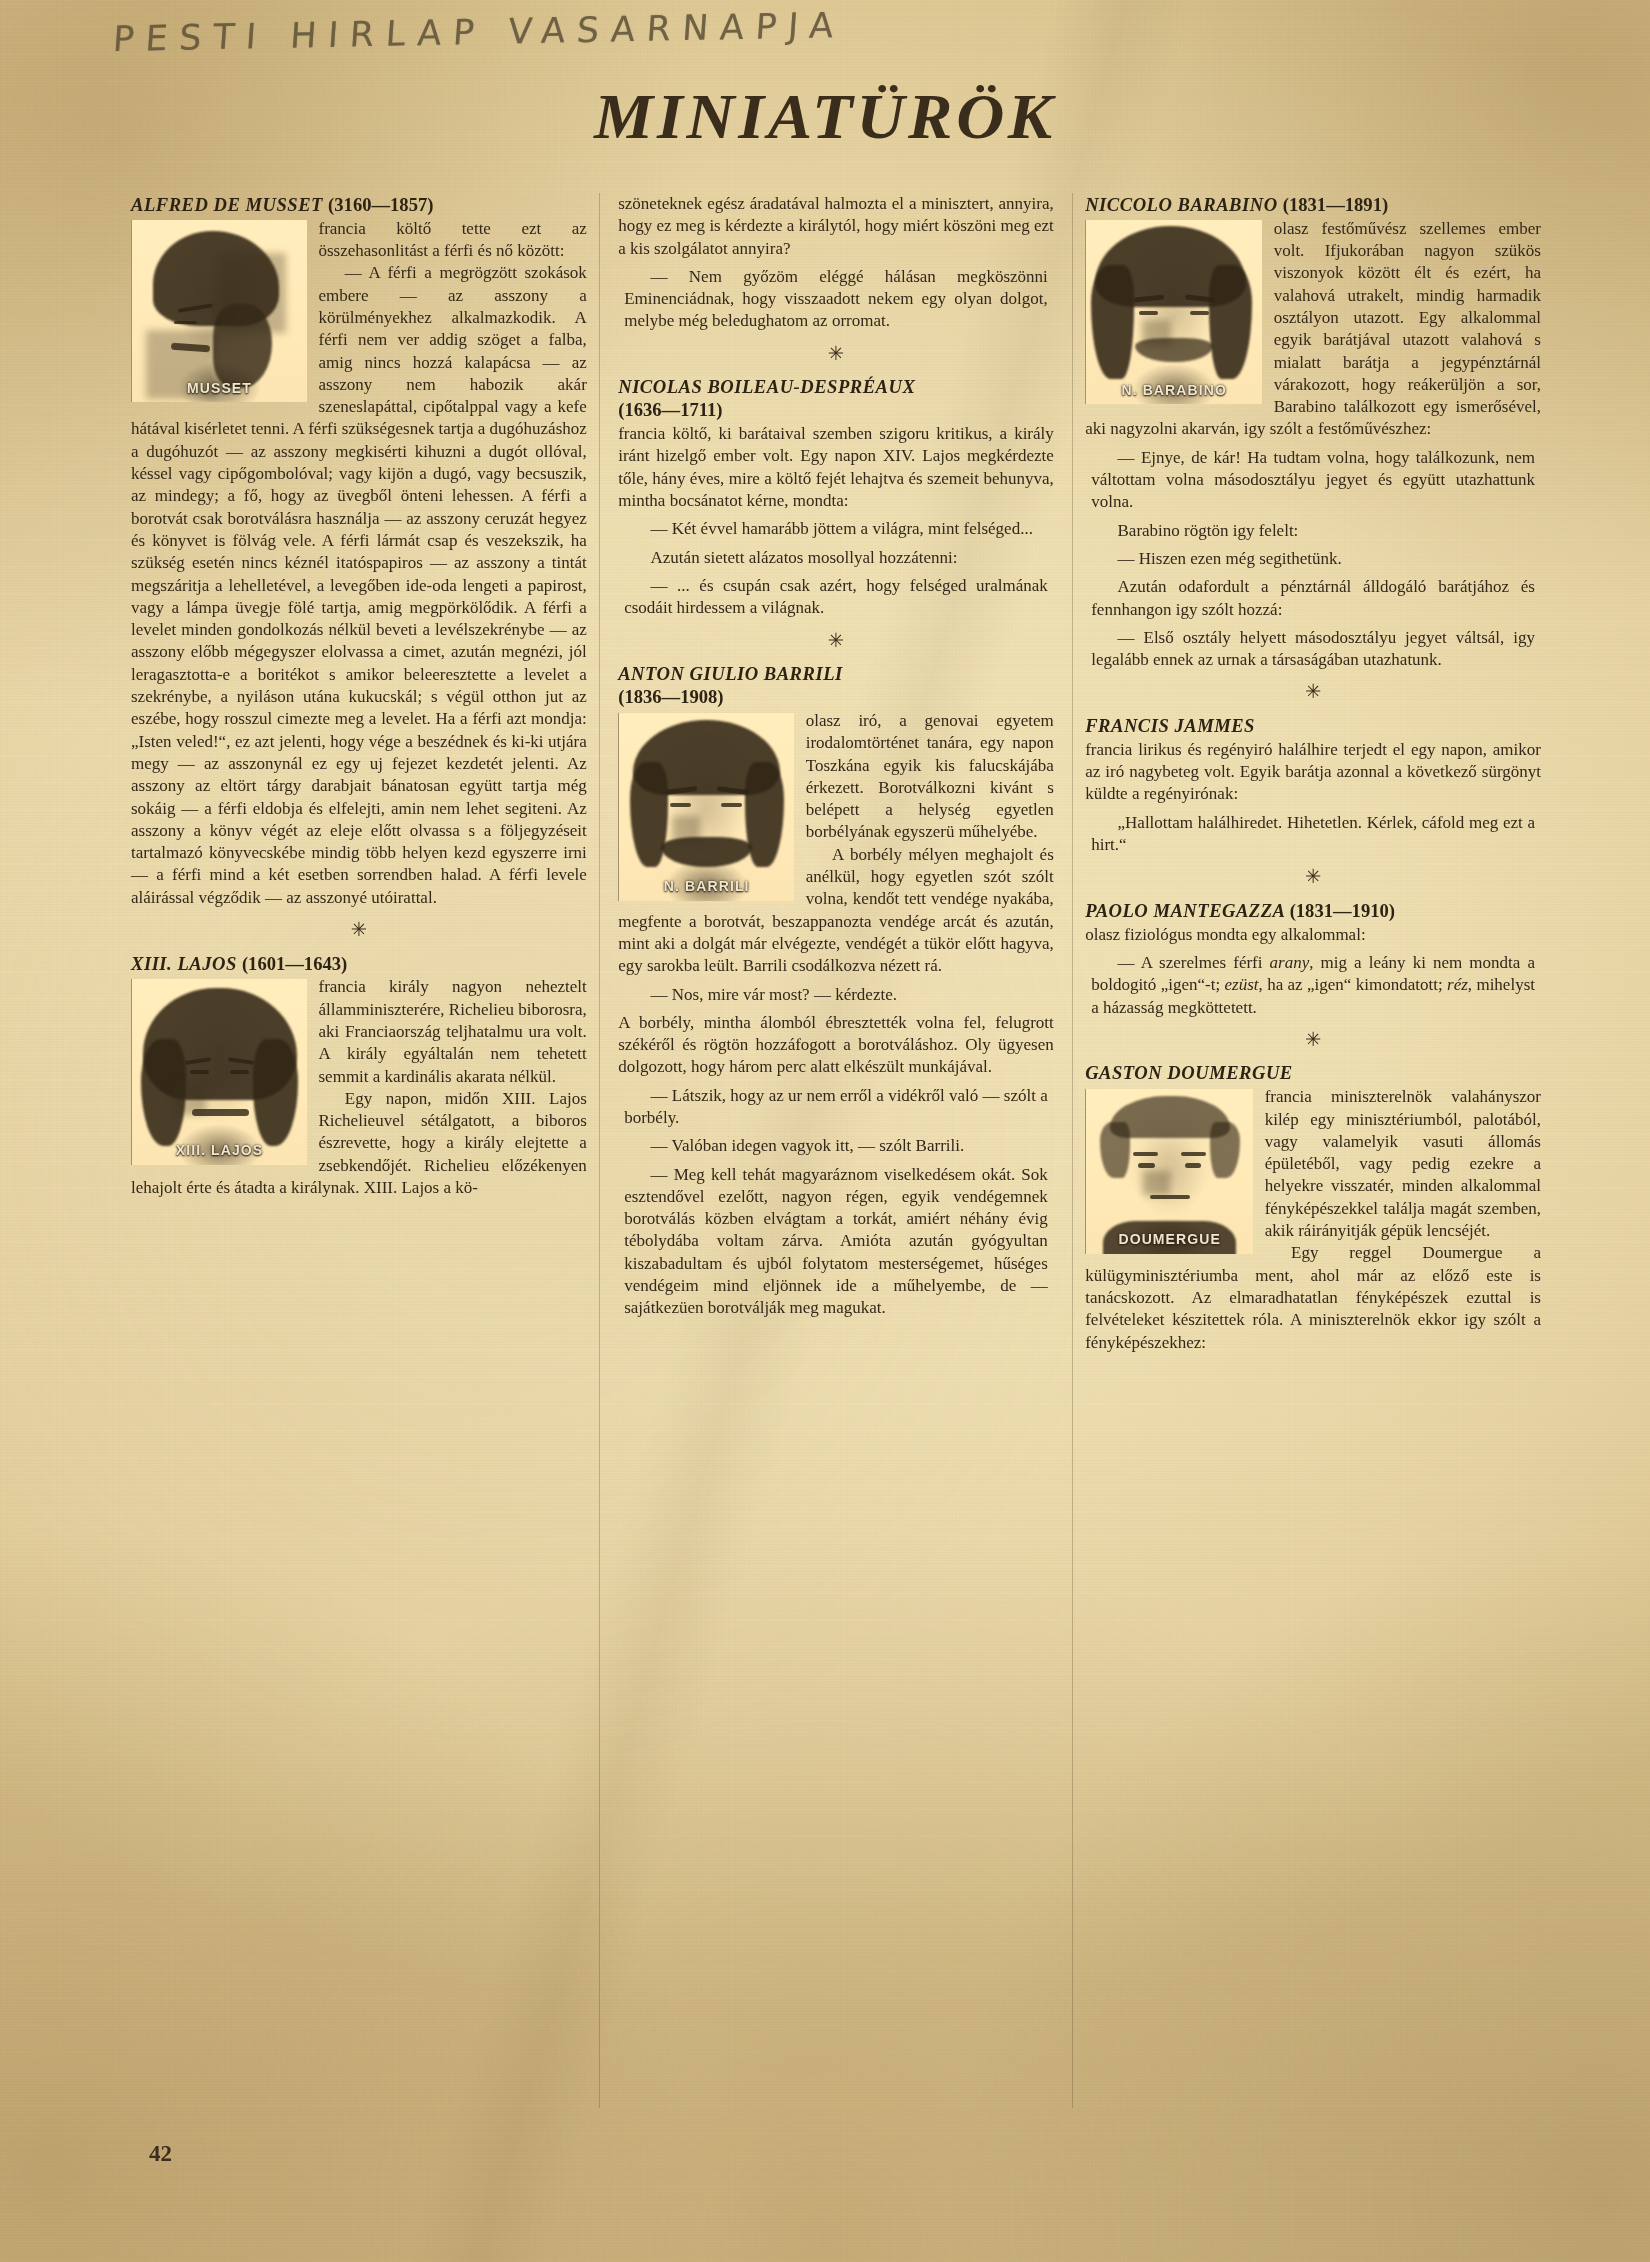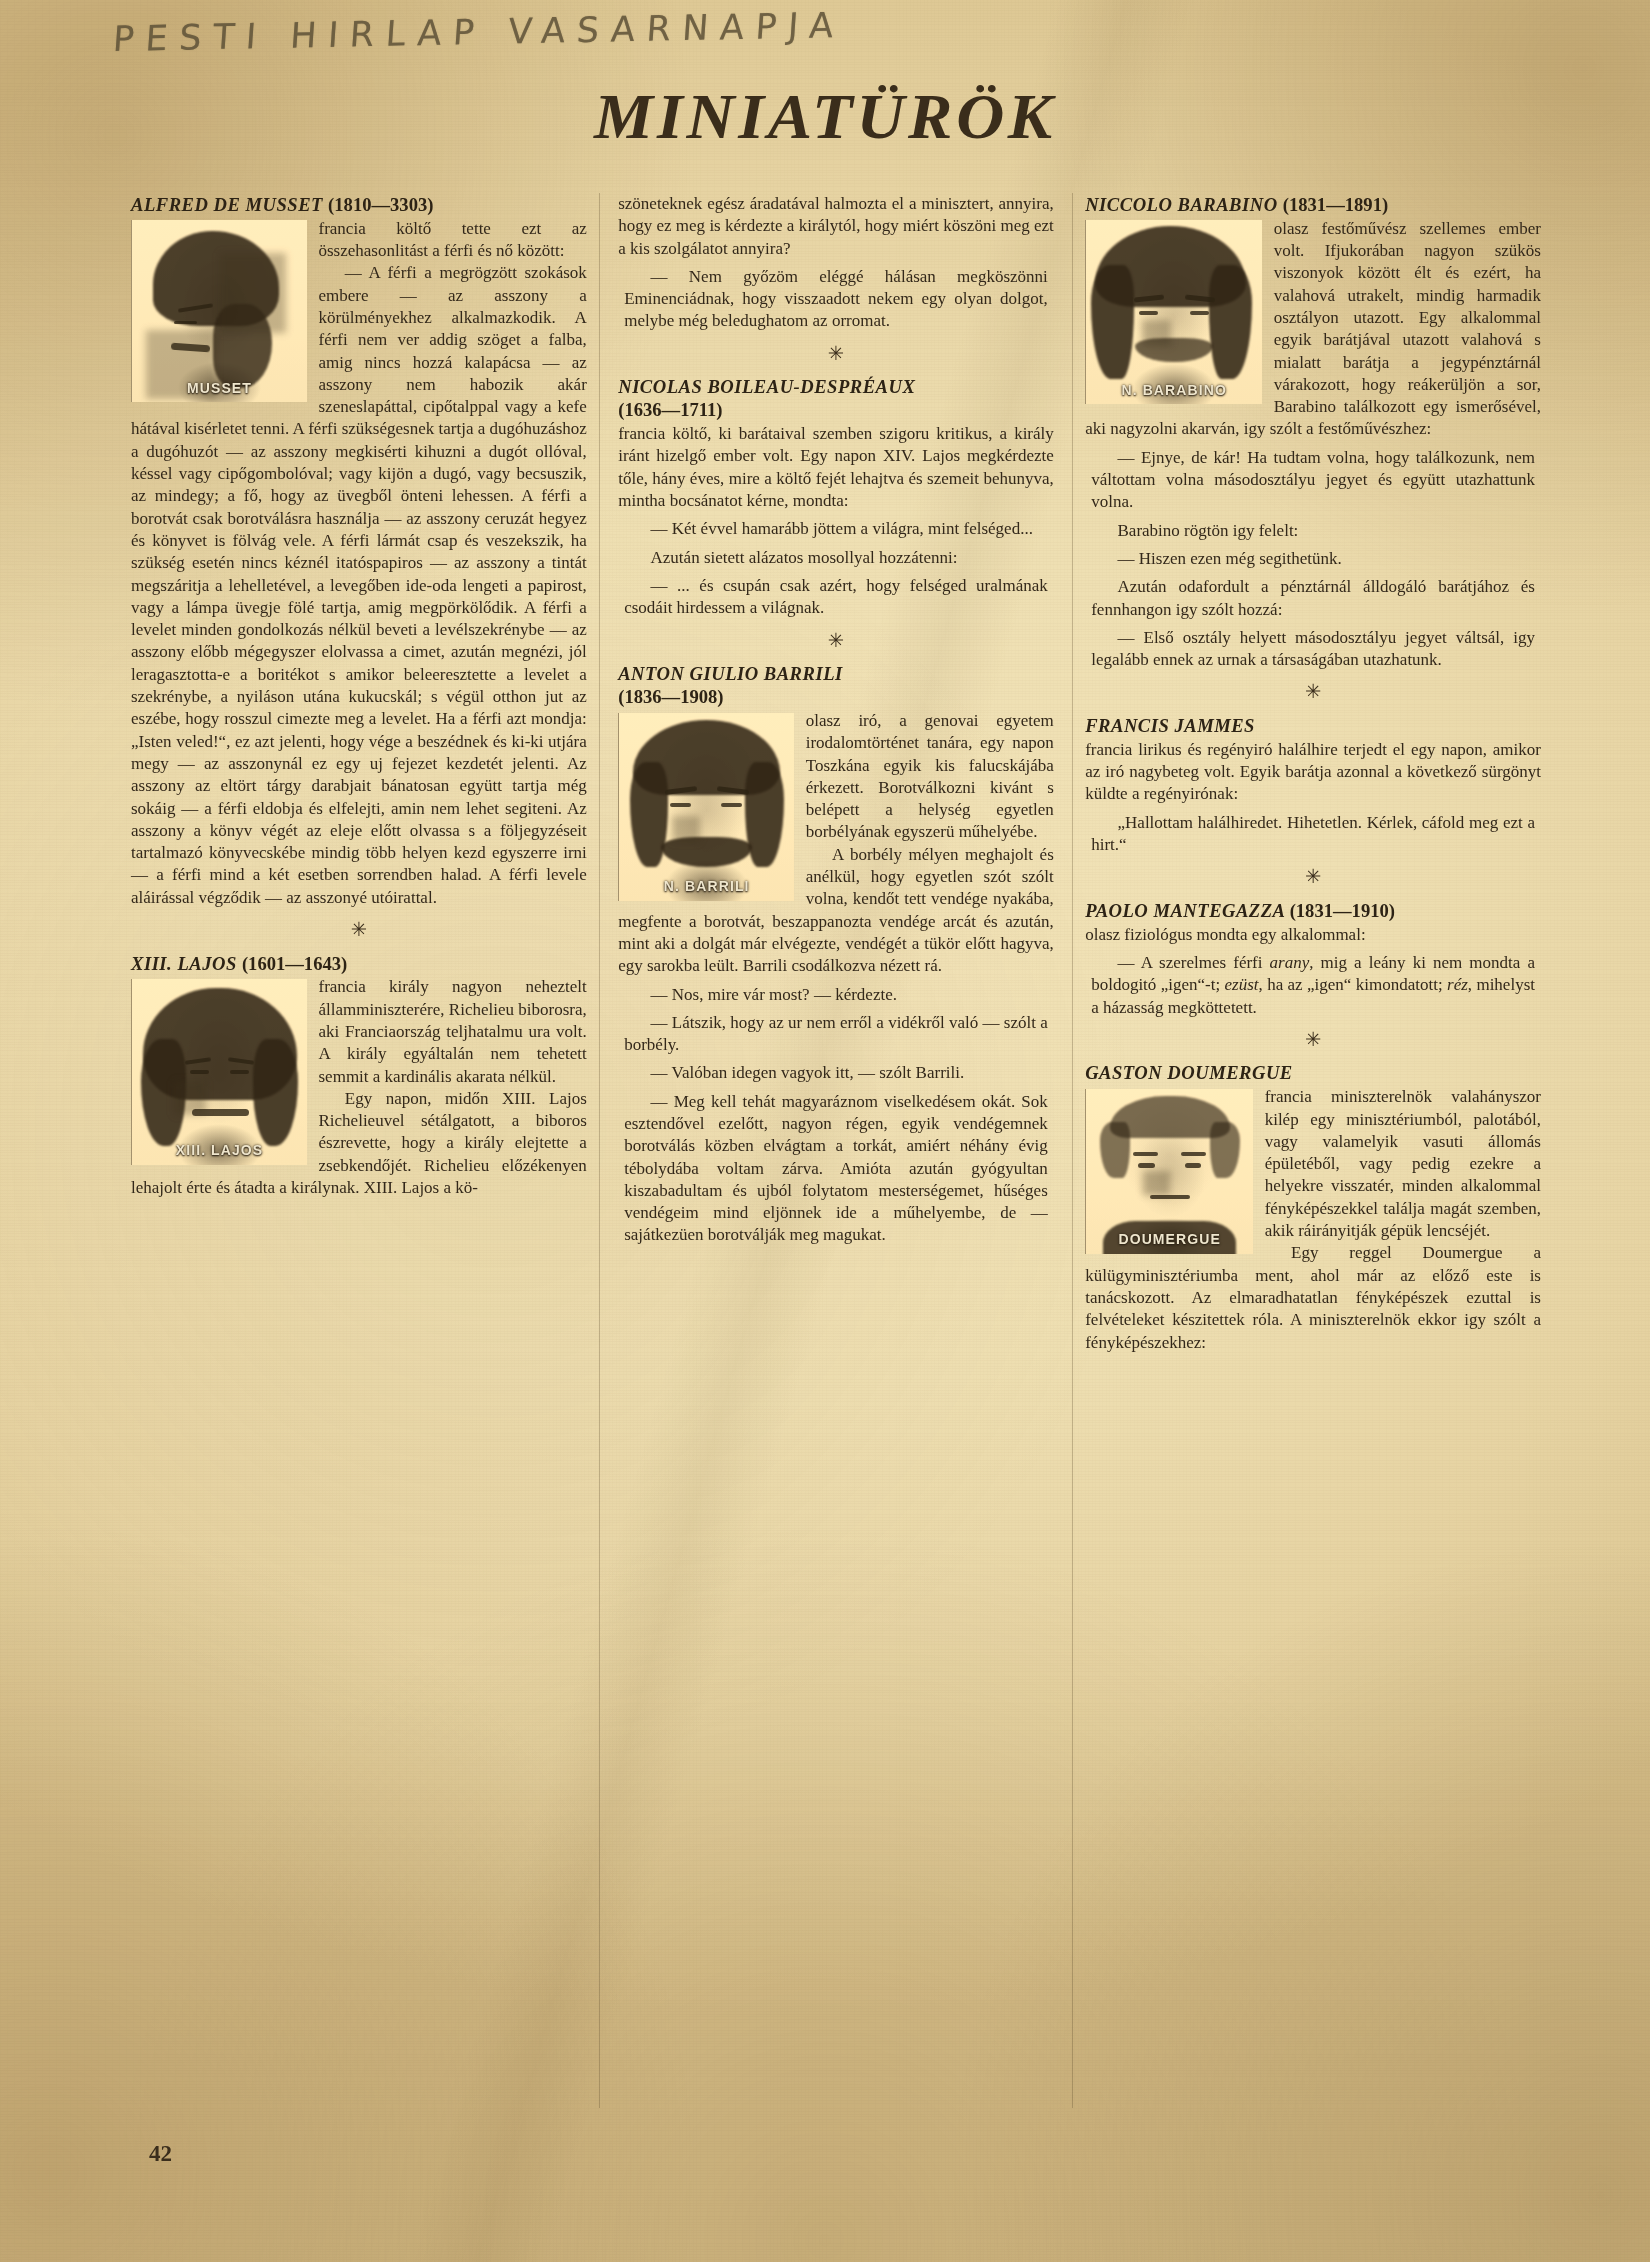--- a/index.html
+++ b/index.html
@@ -198,21 +198,21 @@
     <span class="title">MINIATÜRÖK</span>
   </div>
 
   <div id="columns" class="layer">
 
     <div class="col">
 
       <div class="entry">
         <div class="ehead">
           <span>ALFRED DE MUSSET</span>
-          <span class="dates">(1810—3303)</span>
+          <span class="dates">(3160—1857)</span>
         </div>
 
         <div class="portrait" style="width:175px;height:182px;">
           <div class="plate">
             <div class="head-art"></div>
             <div class="hair" style="left:12%;top:6%;width:72%;height:52%;border-radius:52% 58% 34% 40%/62% 66% 36% 30%;"></div>
             <div class="hair" style="left:46%;top:46%;width:34%;height:46%;border-radius:40% 48% 56% 36%/44% 52% 60% 40%;opacity:.92;"></div>
             <div class="feature" style="left:26%;top:47%;width:20%;height:4.4px;border-radius:2.7px;transform:rotate(-9deg);"></div>
             <div class="feature" style="left:24%;top:55%;width:13%;height:3.5px;border-radius:2.7px;"></div>
             <div class="feature" style="left:22%;top:68%;width:22%;height:7px;border-radius:4.4px;transform:rotate(4deg);"></div>
@@ -295,20 +295,21 @@
             <div class="feature" style="left:58%;top:48%;width:12%;height:4.4px;border-radius:2.7px;"></div>
             <div class="hair" style="left:24%;top:66%;width:52%;height:16%;border-radius:46% 46% 60% 60%/40% 40% 80% 80%;"></div>
             <div class="shade" style="left:30%;top:55%;width:16%;height:14%;"></div>
           </div>
           <div class="cap">N. BARRILI</div>
         </div>
 
         <p class="body">olasz iró, a genovai egyetem irodalomtörténet tanára, egy napon Toszkána egyik kis falucskájába érkezett. Borotválkozni kivánt s belépett a helység egyetlen borbélyának egyszerü műhelyébe.</p>
         <p class="body">A borbély mélyen meghajolt és anélkül, hogy egyetlen szót szólt volna, kendőt tett vendége nyakába, megfente a borotvát, beszappanozta vendége arcát és azután, mint aki a dolgát már elvégezte, vendégét a tükör előtt hagyva, egy sarokba leült. Barrili csodálkozva nézett rá.</p>
         <p class="dash">— Nos, mire vár most? — kérdezte.</p>
+        <p class="body">A borbély, mintha álomból ébresztették volna fel, felugrott székéről és rögtön hozzáfogott a borotváláshoz. Oly ügyesen dolgozott, hogy három perc alatt elkészült munkájával.</p>
         <p class="dash">— Látszik, hogy az ur nem erről a vidékről való — szólt a borbély.</p>
         <p class="dash">— Valóban idegen vagyok itt, — szólt Barrili.</p>
         <p class="dash">— Meg kell tehát magyaráznom viselkedésem okát. Sok esztendővel ezelőtt, nagyon régen, egyik vendégemnek borotválás közben elvágtam a torkát, amiért néhány évig tébolydába voltam zárva. Amióta azután gyógyultan kiszabadultam és ujból folytatom mesterségemet, hűséges vendégeim mind eljönnek ide a műhelyembe, de — sajátkezüen borotválják meg magukat.</p>
       </div>
     </div>
 
     <div class="col">
 
       <div class="entry">
         <div class="ehead">

